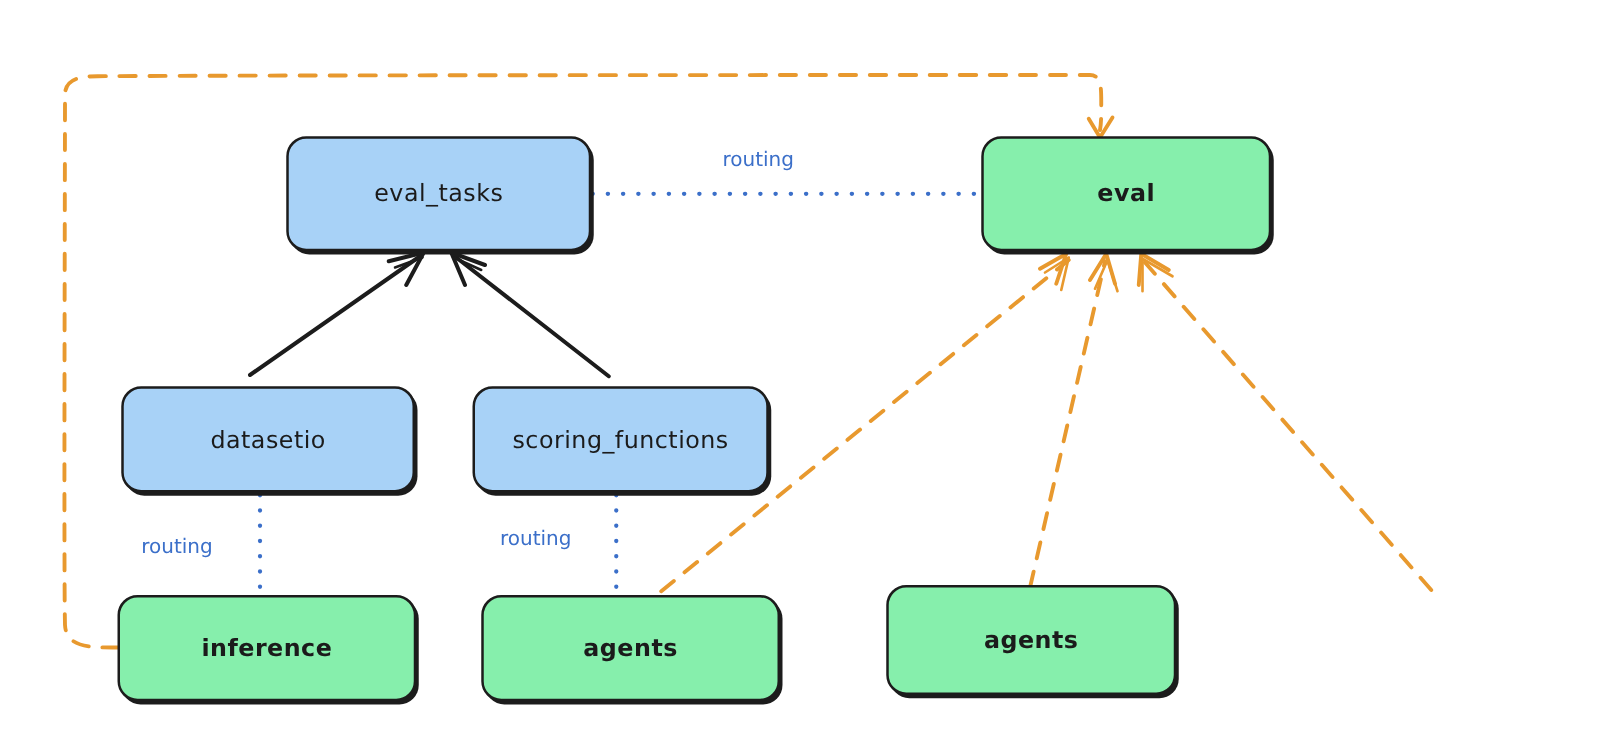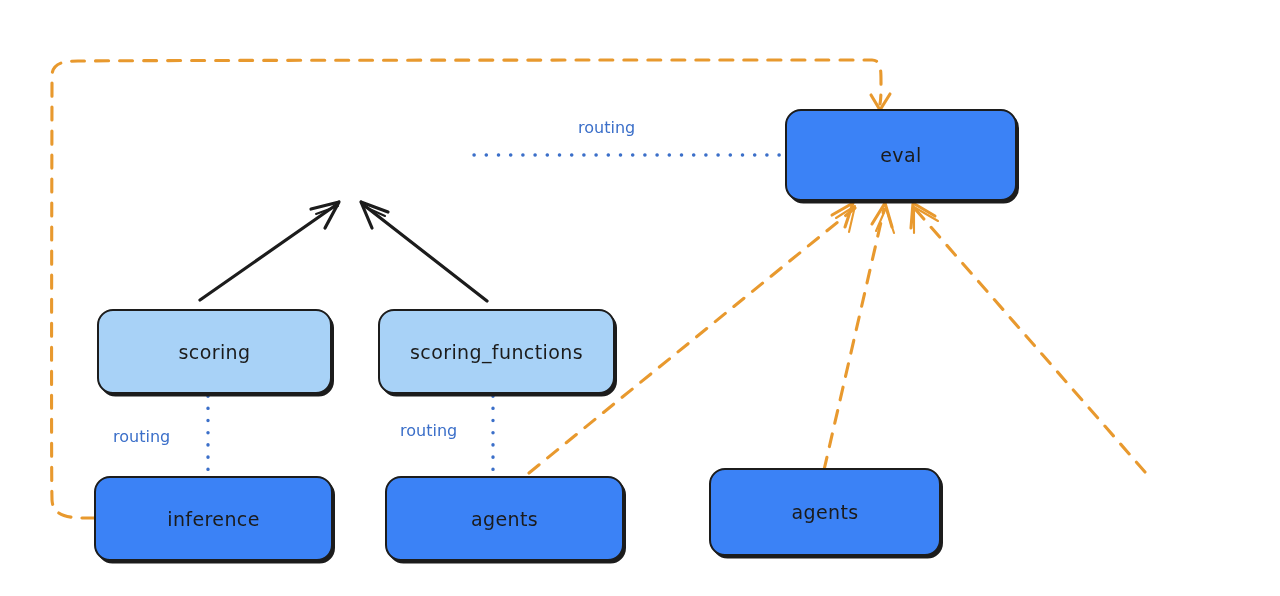--- a/index.html
+++ b/index.html
@@ -9,21 +9,21 @@
   #edges{position:absolute;left:0;top:0;width:1280px;height:596px;}
   .node{position:absolute;box-sizing:border-box;
         display:flex;align-items:center;justify-content:center;
         border:2.4px solid #1c1c1c;border-radius:16px;
         box-shadow:2.5px 3px 0 -0.5px #1c1c1c;
         z-index:5;}
   .node .lbl{font-size:19px;color:#1b1b1b;letter-spacing:.4px;
              font-family:"DejaVu Sans","Liberation Sans",sans-serif;
              white-space:nowrap;}
   .node.blue{background:#a8d2f7;}
-  .node.green{background:#3b82f6;}
+  .node.green{background:#86efac;font-weight:bold;}
   .edge-label{position:absolute;z-index:6;color:#3b6fc9;font-size:16px;
               font-family:"DejaVu Sans","Liberation Sans",sans-serif;
               white-space:nowrap;}
 </style>
 </head>
 <body>
 
 <div id="canvas">
 
   <svg id="edges" viewBox="0 0 1280 596" xmlns="http://www.w3.org/2000/svg">
@@ -69,25 +69,28 @@
 
     <g>
       <path d="M 208,396 L 208,474" fill="none" stroke="#3b6fc9" stroke-width="3.4" stroke-dasharray="0.2 12" stroke-linecap="round"></path>
     </g>
 
     <g>
       <path d="M 493,396 L 493,474" fill="none" stroke="#3b6fc9" stroke-width="3.4" stroke-dasharray="0.2 12" stroke-linecap="round"></path>
     </g>
   </svg>
 
+  <div class="node blue" id="n-eval_tasks" style="left: 229px; top: 109px; width: 244px; height: 92px;">
+    <span class="lbl">eval_tasks</span>
+  </div>
   <div class="node green" id="n-eval" style="left: 785px; top: 109px; width: 232px; height: 92px;">
     <span class="lbl">eval</span>
   </div>
   <div class="node blue" id="n-datasets" style="left: 97px; top: 309px; width: 235px; height: 85px;">
-    <span class="lbl">scoring</span>
+    <span class="lbl">datasetio</span>
   </div>
   <div class="node blue" id="n-scoring_functions" style="left: 378px; top: 309px; width: 237px; height: 85px;">
     <span class="lbl">scoring_functions</span>
   </div>
   <div class="node green" id="n-datasetio" style="left: 94px; top: 476px; width: 239px; height: 85px;">
     <span class="lbl">inference</span>
   </div>
   <div class="node green" id="n-scoring" style="left: 385px; top: 476px; width: 239px; height: 85px;">
     <span class="lbl">agents</span>
   </div>

